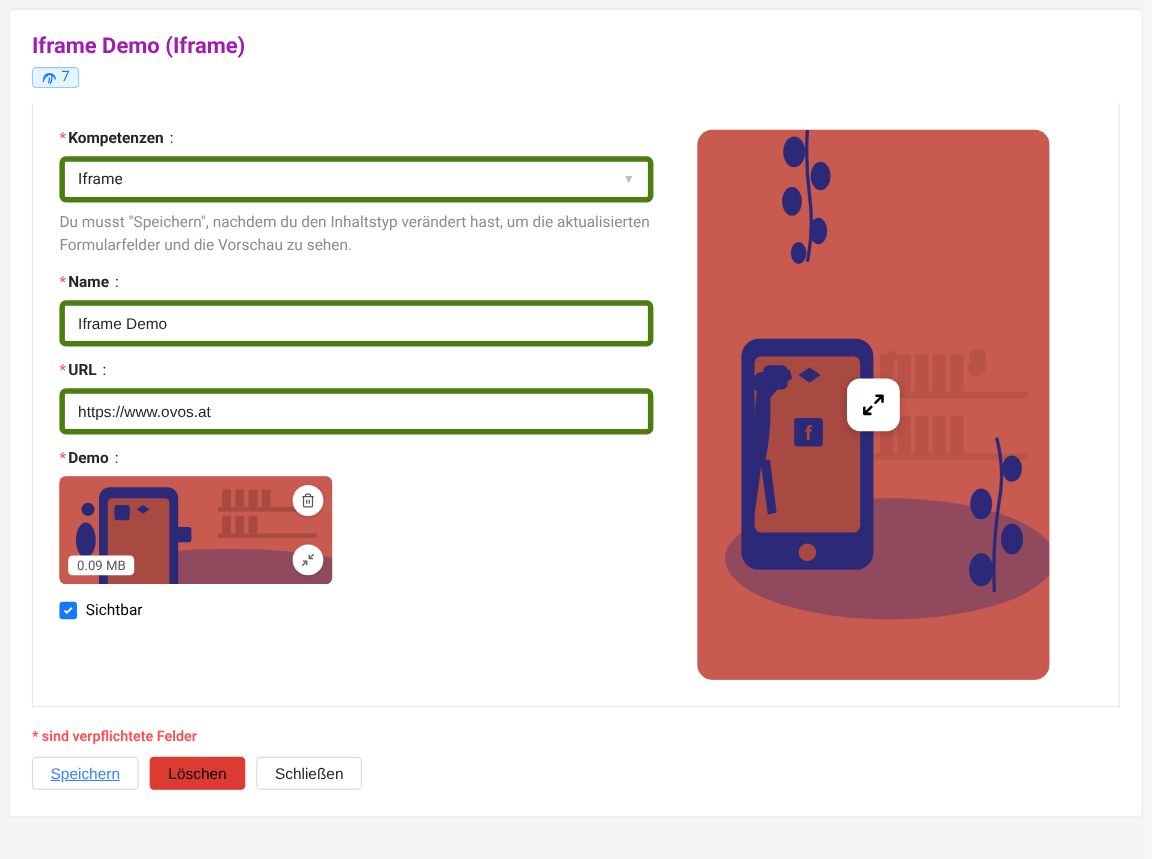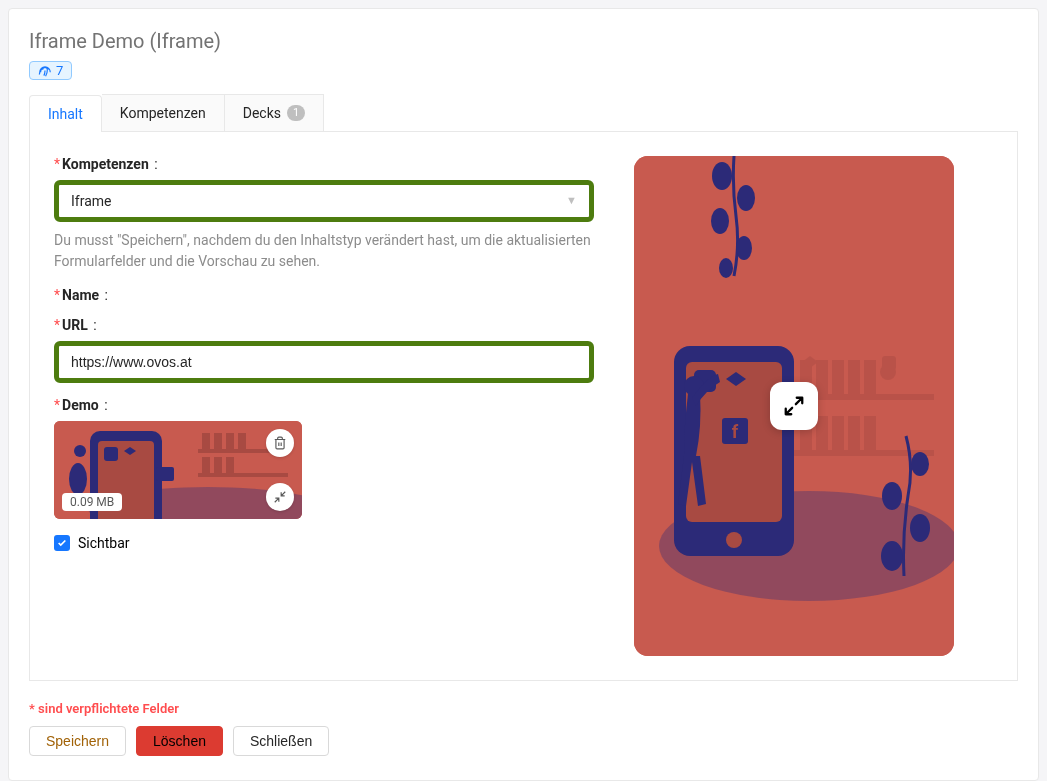--- a/index.html
+++ b/index.html
@@ -1,18 +1,18 @@
 <!DOCTYPE html>
 <html><head>
 <meta charset="utf-8">
 <style>
 * { box-sizing: border-box; margin: 0; padding: 0; }
 body { font-family: -apple-system, BlinkMacSystemFont, "Segoe UI", Roboto, sans-serif; background: #f5f5f7; padding: 8px; color: #000; }
 .panel { background: #fff; border: 1px solid #e8e8e8; border-radius: 4px; padding: 20px 20px 24px 20px; }
-.header-title { font-size: 20px; font-weight: 400; color: #737373; margin-bottom: 8px; }
+.header-title { font-size: 20px; font-weight: 700; color: #a21caf; margin-bottom: 8px; }
 .badge-row { margin-bottom: 12px; }
 .fingerprint-badge { display: inline-flex; align-items: center; gap: 4px; border: 1px solid #91caff; background: #e6f4ff; color: #1677ff; padding: 1px 8px; border-radius: 4px; font-size: 13px; }
 .fingerprint-badge svg { width: 14px; height: 14px; }
 .tabs { display: flex; border-bottom: 1px solid #e8e8e8; }
 .tab { padding: 10px 18px; font-size: 14px; color: #262626; cursor: pointer; border: 1px solid transparent; border-bottom: none; background: #fafafa; display:flex; align-items:center; gap:6px;}
 .tab.active { background: #fff; border-color: #e8e8e8; color: #1677ff; border-radius: 4px 4px 0 0; position: relative; top:1px;}
 .tab:not(.active){ border-color:#e8e8e8; border-left:none;}
 .tab .count-badge { background:#bfbfbf; color:#fff; border-radius:10px; font-size:11px; padding:0 6px; line-height:16px; min-width:18px; text-align:center;}
 .content-area { border:1px solid #e8e8e8; border-top:none; padding: 24px; display:flex; gap:40px; }
 .form-col { flex: 0 0 540px; }
@@ -33,65 +33,54 @@
 .thumb-expand { bottom:8px;}
 .checkbox-row { display:flex; align-items:center; gap:8px; margin-top:16px;}
 .checkbox { width:16px; height:16px; border-radius:3px; background:#1677ff; display:flex; align-items:center; justify-content:center; cursor:pointer;}
 .checkbox svg { width:10px; height:10px;}
 .preview-card { position:relative; width:320px; height:500px; border-radius:14px; overflow:hidden; background:#c85a4f;}
 .preview-card .expand-btn { position:absolute; top:50%; left:50%; transform:translate(-50%,-50%); width:48px; height:48px; background:#fff; border-radius:12px; display:flex; align-items:center; justify-content:center; cursor:pointer; box-shadow:0 2px 8px rgba(0,0,0,.2);}
 .footer { margin-top:20px;}
 .required-note { color:#ff4d4f; font-size:13px; font-weight:600; margin-bottom:10px;}
 .btn-row { display:flex; gap:10px;}
 .btn { padding:6px 16px; font-size:14px; border:1px solid #d9d9d9; border-radius:4px; background:#fff; cursor:pointer; color:#262626;}
-.btn:disabled { color:#a16207; cursor:not-allowed; background:#fff;}
+.btn:disabled { color:#3b82f6; cursor:not-allowed; background:#fff;text-decoration:underline;}
 .btn-danger { background:#dc3b31; border-color:#dc3b31; color:#000000;}
 </style>
 </head>
 <body>
 
 <div class="panel">
   <h1 class="header-title">Iframe Demo (Iframe)</h1>
 
   <div class="badge-row">
     <span class="fingerprint-badge">
       <svg viewBox="0 0 24 24" fill="none" stroke="currentColor" stroke-width="2">
           <path d="M12 11c0 3 0 6-2 9M8 10a4 4 0 0 1 8 0c0 5-1 8-3 11M4.5 14a8 8 0 0 1 15-4M2 18c.6-1 1-2.5 1-4a9 9 0 0 1 18 0"></path>
         </svg>
       <span>7</span>
     </span>
   </div>
 
-  <div class="tabs">
-    <div class="tab active">
-        <span>Inhalt</span>
-      </div>
-    <div class="tab">
-        <span>Kompetenzen</span>
-      </div>
-    <div class="tab">
-      <span>Decks</span>
-      <span class="count-badge">1</span>
-    </div>
-  </div>
 
   <div class="content-area">
     <div class="form-col">
 
       <div class="form-item">
         <label class="form-label"><span class="req">*</span><span>Kompetenzen</span><span class="colon"> :</span></label>
         <div class="select-box">
           <span>Iframe</span>
           <span class="select-arrow">▼</span>
         </div>
         <div class="help-text">Du musst "Speichern", nachdem du den Inhaltstyp verändert hast, um die aktualisierten Formularfelder und die Vorschau zu sehen.</div>
       </div>
 
       <div class="form-item">
         <label class="form-label"><span class="req">*</span><span>Name</span><span class="colon"> :</span></label>
+        <input class="text-input" value="Iframe Demo" style="">
       </div>
 
       <div class="form-item">
         <label class="form-label"><span class="req">*</span><span>URL</span><span class="colon"> :</span></label>
         <input class="text-input" value="https://www.ovos.at" style="">
       </div>
 
       <div class="form-item">
         <label class="form-label"><span class="req">*</span><span>Demo</span><span class="colon"> :</span></label>
         <div class="image-thumb">

